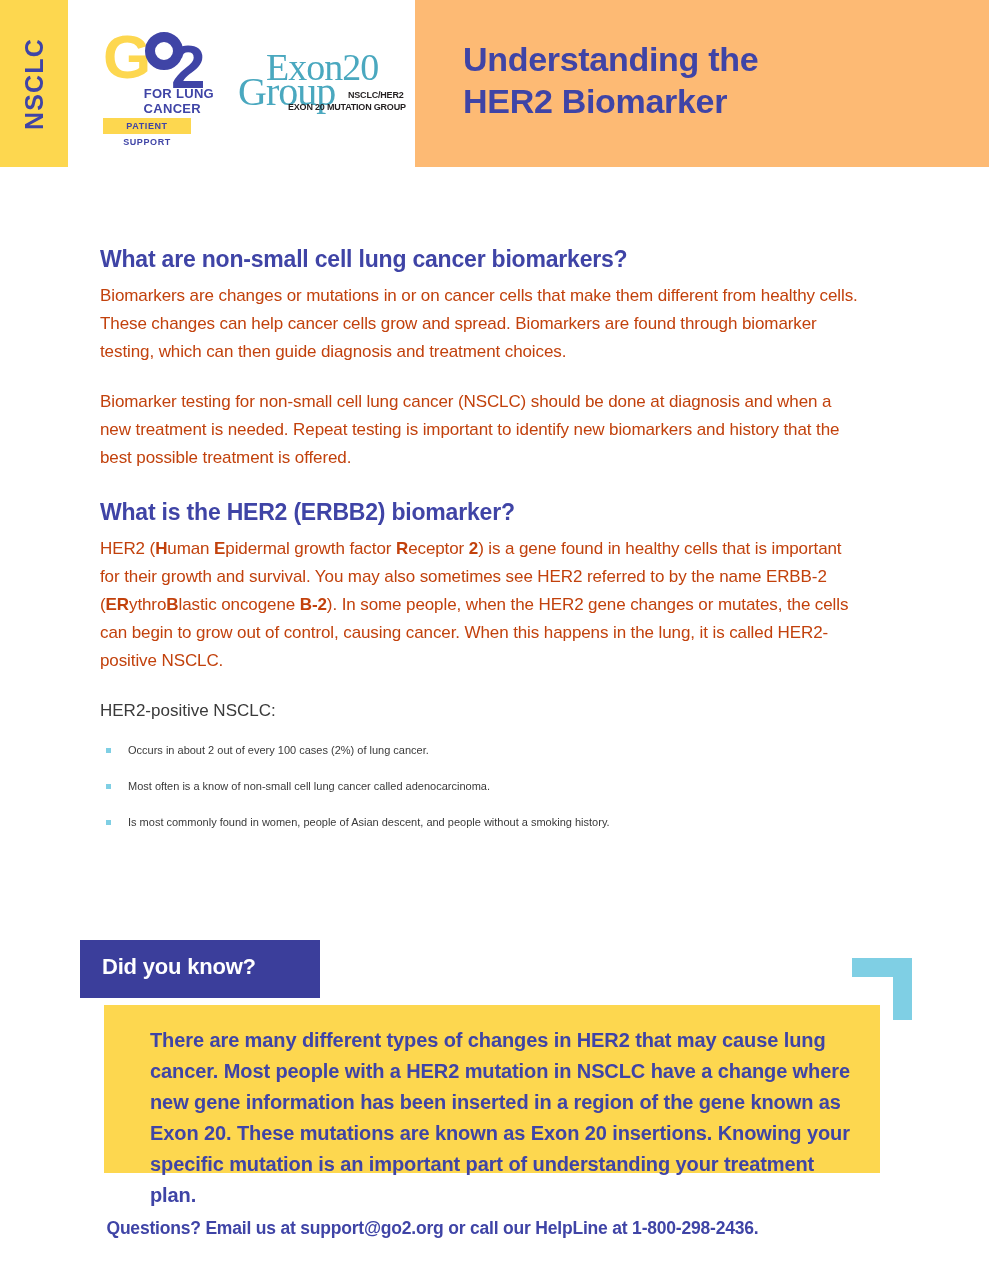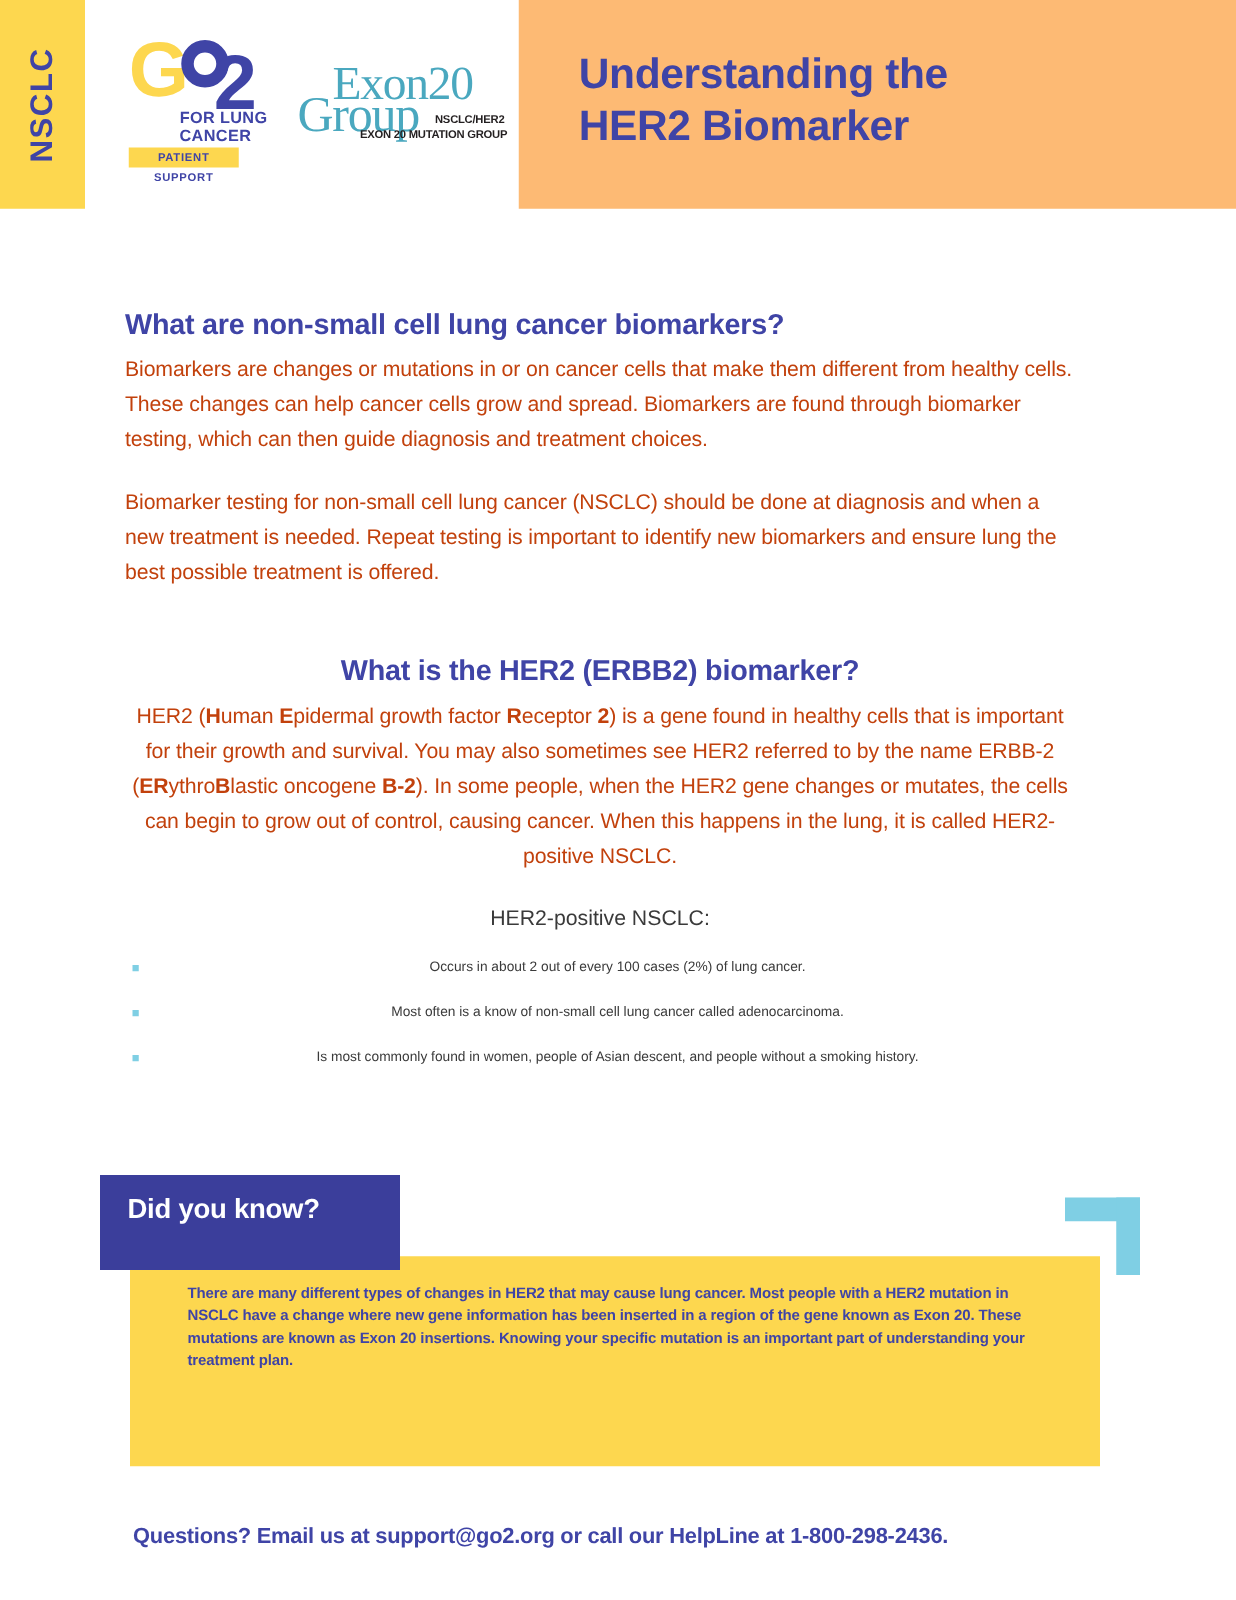--- a/index.html
+++ b/index.html
@@ -204,21 +204,21 @@
   }
   p.body-text {
     margin: 9px 0 0 0;
     font-size: 17px;
     line-height: 28px;
     color: #c2410c;
     letter-spacing: -0.1px;
   }
   p.body-text.gap { margin-top: 22px; }
 
-  .sec2 { margin-top: 50px; text-align: center; }
+  .sec2 { margin-top: 26px; }
 
   p.lead-in {
     margin: 22px 0 0 0;
     font-size: 17px;
     line-height: 28px;
     color: #3A3A3A;
   }
 
   ul.bullets {
     list-style: none;
@@ -275,39 +275,39 @@
     top: 65px;
     width: 776px;
     height: 168px;
     background: #FDD74F;
   }
   .callout-tab {
     position: absolute;
     left: 80px;
     top: 0px;
     width: 240px;
-    height: 76px;
+    height: 58px;
     background: #3B3E9B;
   }
   .callout-tab .tab-label {
     position: absolute;
     left: 22px;
     top: 14px;
     font-size: 22px;
     font-weight: bold;
     color: #ffffff;
     letter-spacing: -0.2px;
   }
   .callout-text {
     position: absolute;
     left: 150px;
     top: 85px;
     width: 700px;
-    font-size: 12px;
-    line-height: 18px;
+    font-size: 20px;
+    line-height: 31px;
     font-weight: bold;
     color: #3F44A6;
     letter-spacing: -0.1px;
   }
 
   
   .footer {
     position: absolute;
     left: 0;
     top: 1218px;
@@ -359,21 +359,21 @@
       <div>HER2 Biomarker</div>
     </div>
   </div>
 
 </div>
 
 <div class="content">
 
   <h2 class="section-heading">What are non-small cell lung cancer biomarkers?</h2>
   <p class="body-text">Biomarkers are changes or mutations in or on cancer cells that make them different from healthy cells. These changes can help cancer cells grow and spread. Biomarkers are found through biomarker testing, which can then guide diagnosis and treatment choices.</p>
-  <p class="body-text gap">Biomarker testing for non-small cell lung cancer (NSCLC) should be done at diagnosis and when a new treatment is needed. Repeat testing is important to identify new biomarkers and ensure lung the best possible treatment is offered.</p>
+  <p class="body-text gap">Biomarker testing for non-small cell lung cancer (NSCLC) should be done at diagnosis and when a new treatment is needed. Repeat testing is important to identify new biomarkers and history that the best possible treatment is offered.</p>
 
   <div class="sec2">
     <h2 class="section-heading">What is the HER2 (ERBB2) biomarker?</h2>
 
     <p class="body-text">HER2 (<b>H</b>uman <b>E</b>pidermal growth factor <b>R</b>eceptor <b>2</b>) is a gene found in healthy cells that is important for their growth and survival. You may also sometimes see HER2 referred to by the name ERBB-2 (<b>ER</b>ythro<b>B</b>lastic oncogene <b>B-2</b>). In some people, when the HER2 gene changes or mutates, the cells can begin to grow out of control, causing cancer. When this happens in the lung, it is called HER2-positive NSCLC.</p>
 
     <p class="lead-in">HER2-positive NSCLC:</p>
 
     <ul class="bullets">
       <li>

